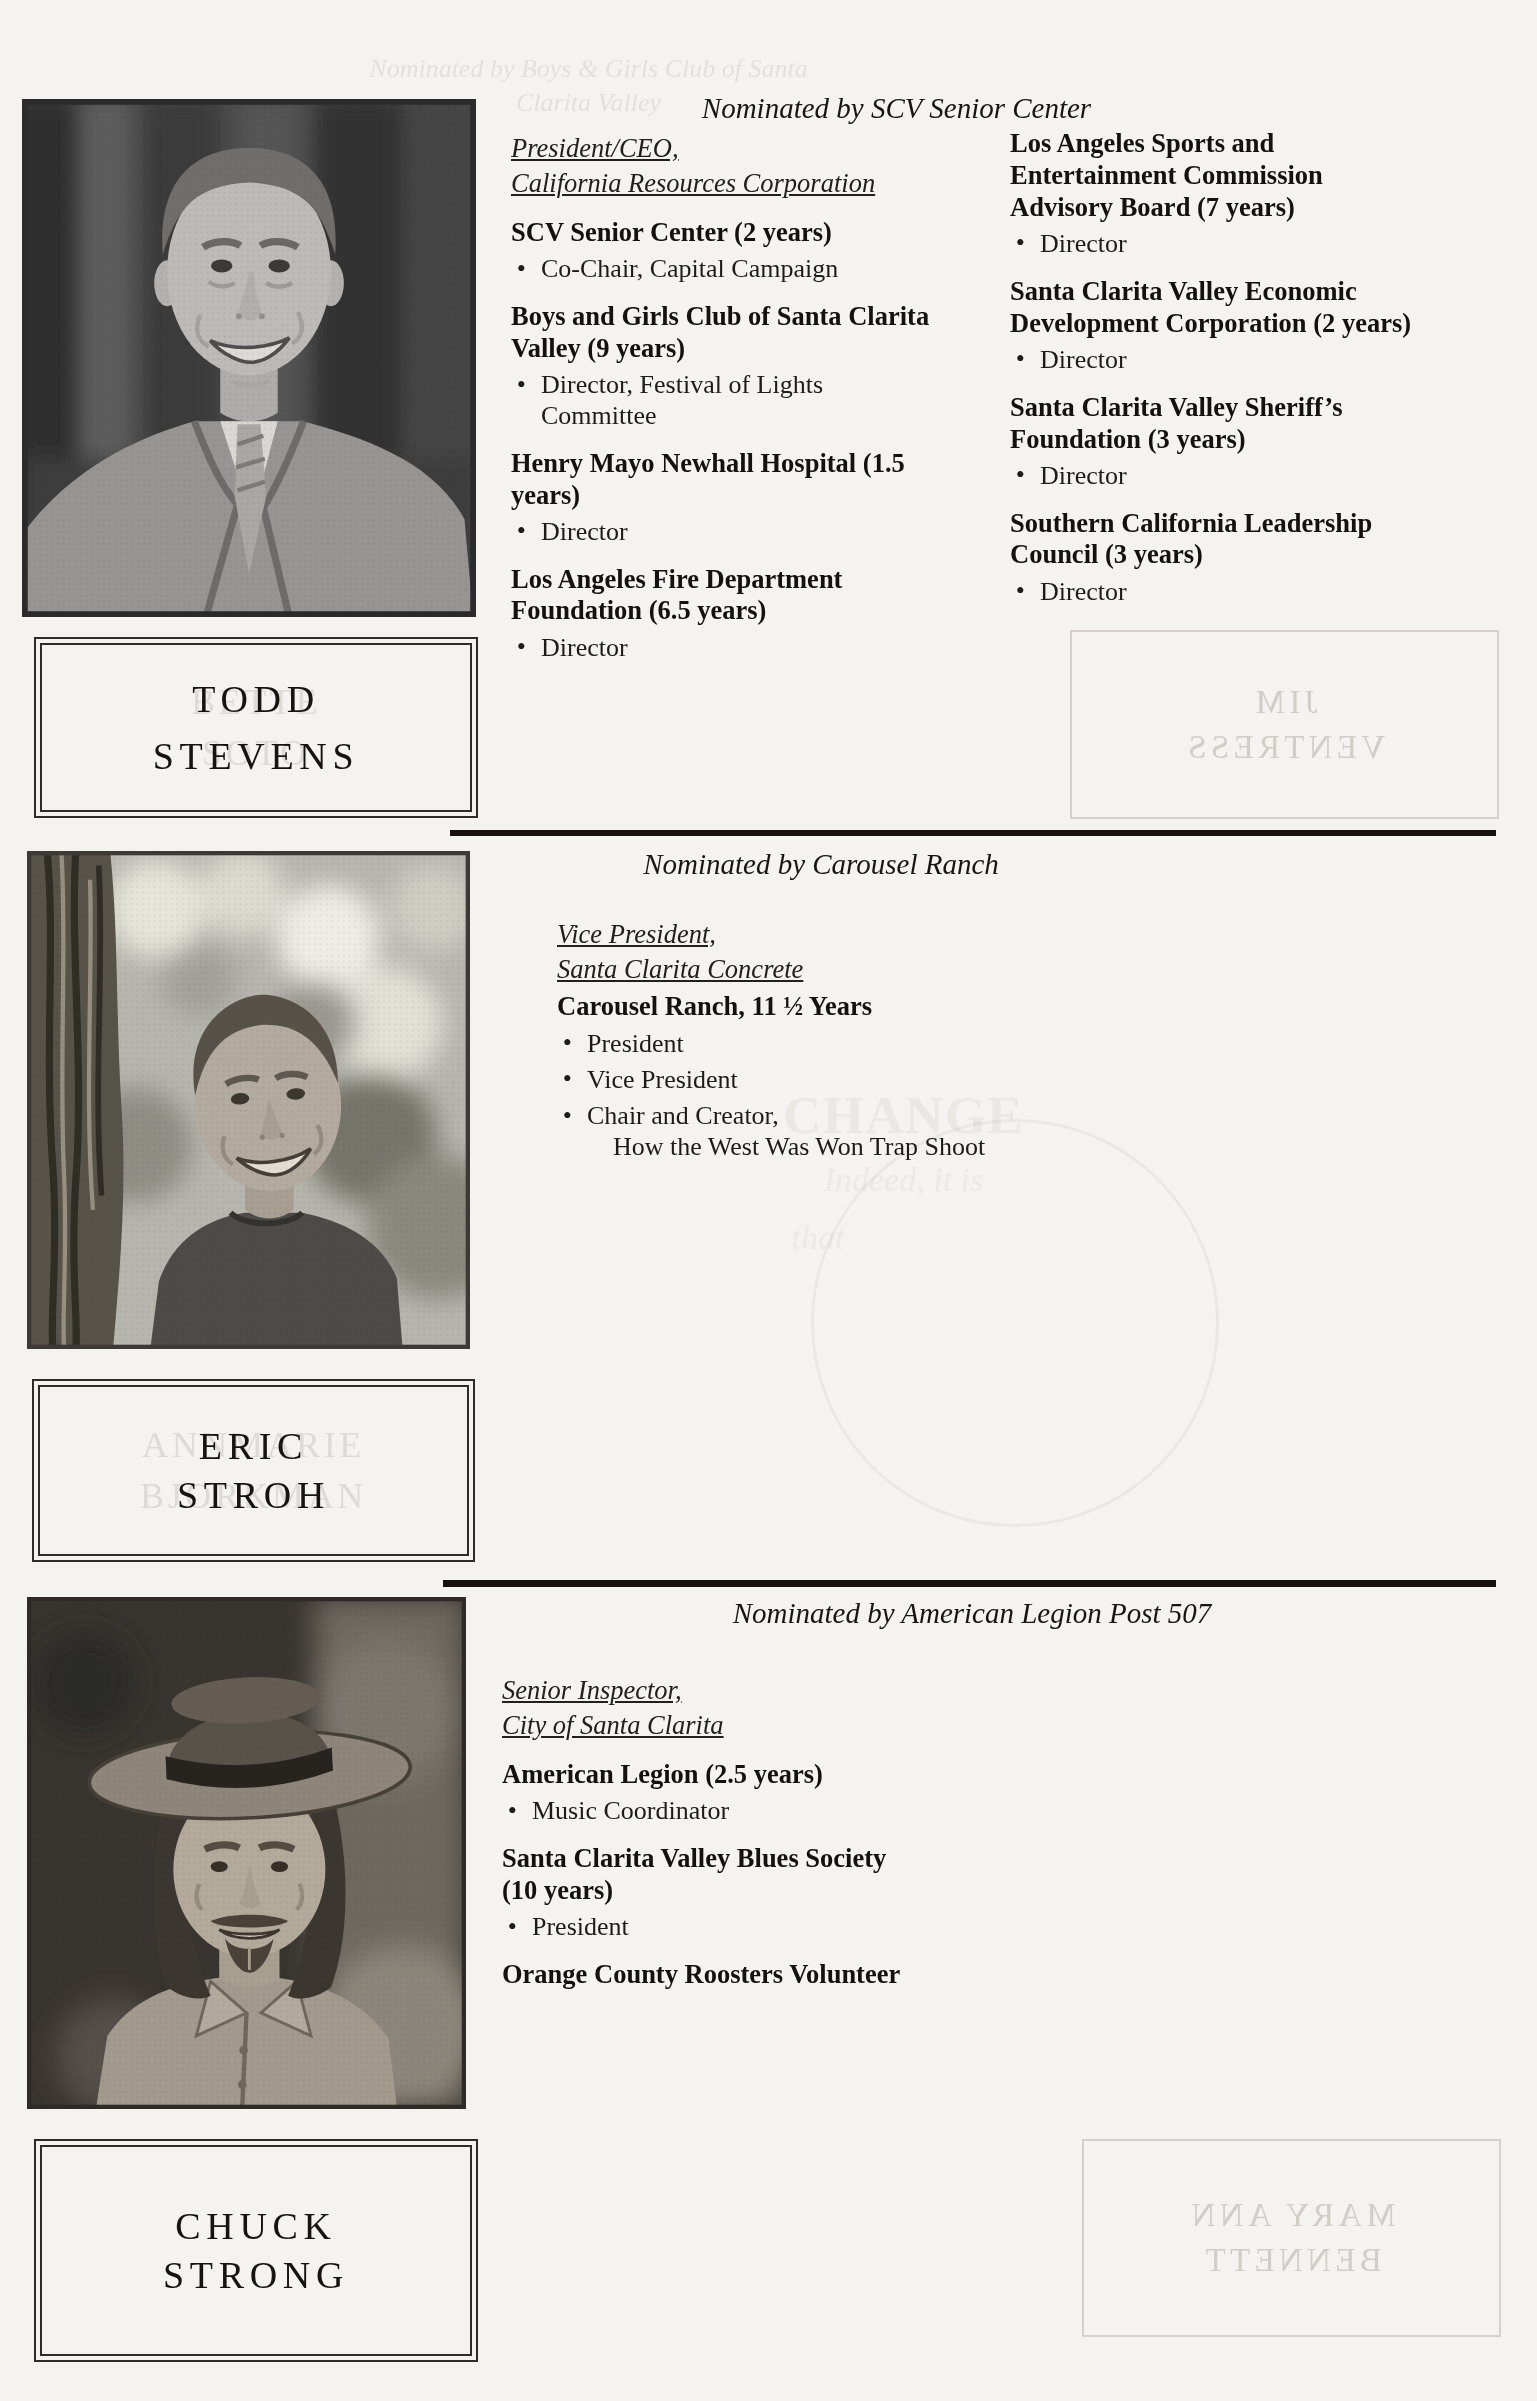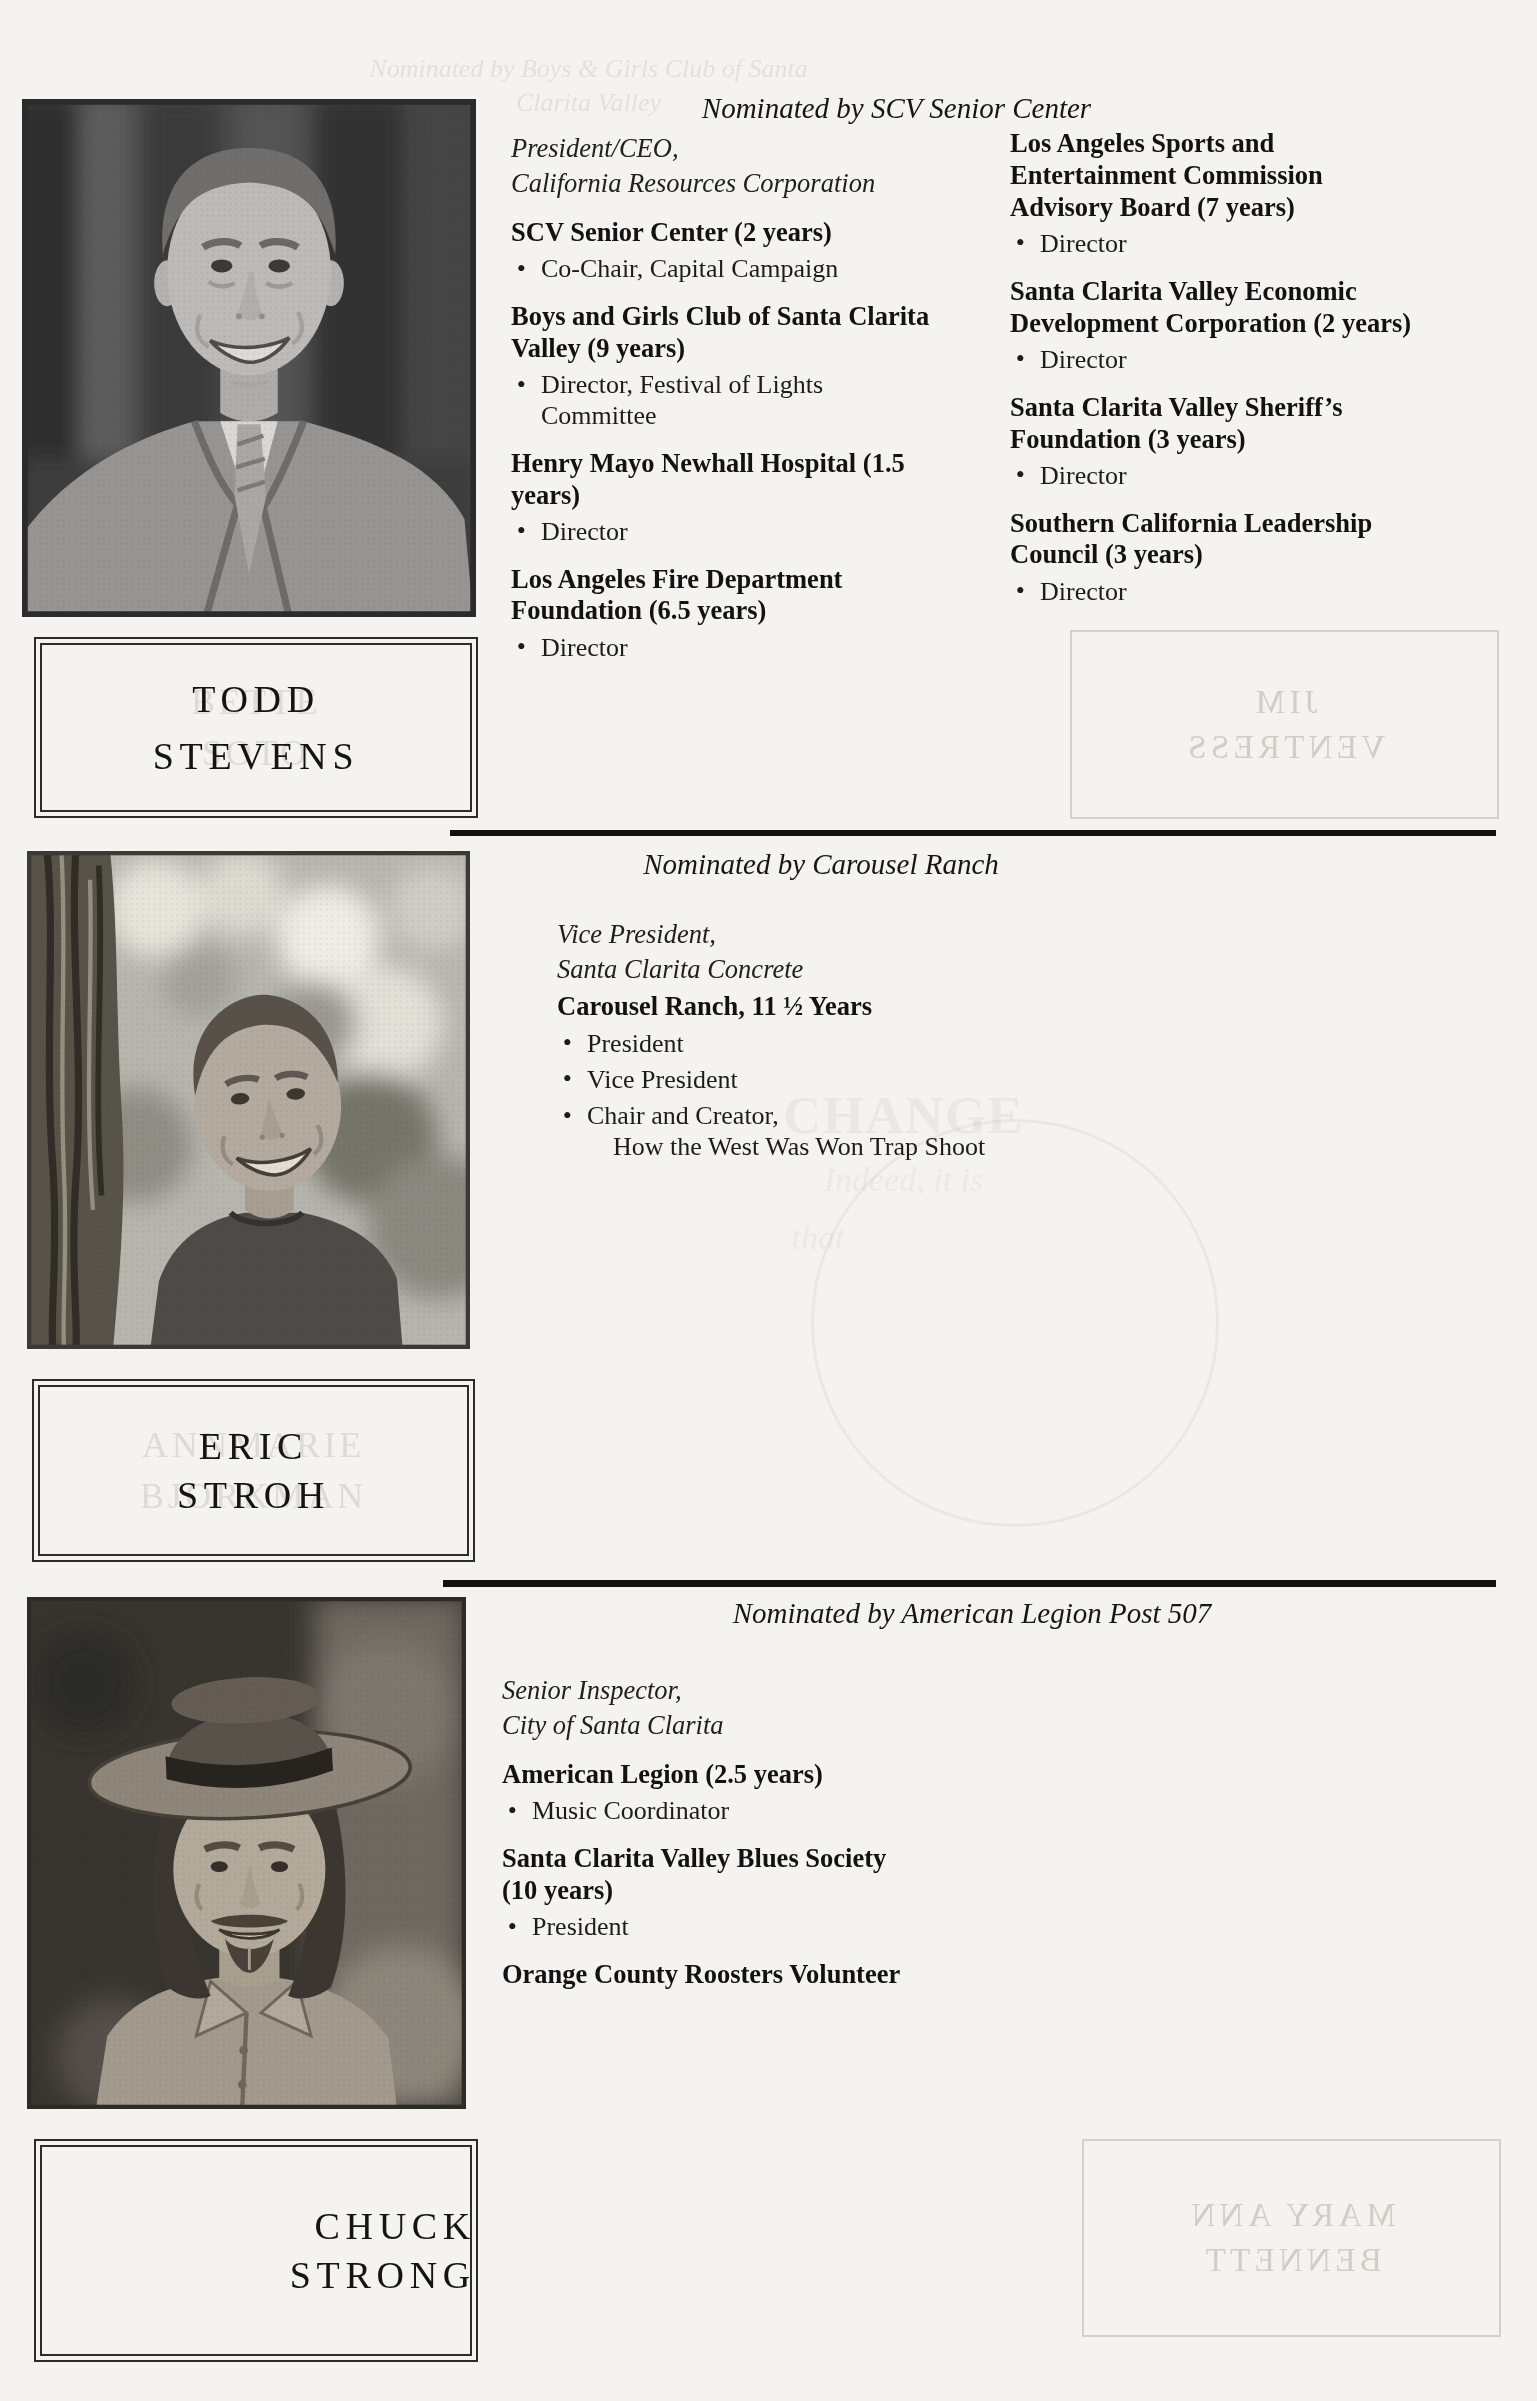--- a/index.html
+++ b/index.html
@@ -27,21 +27,21 @@
     position:absolute;inset:0;display:flex;flex-direction:column;align-items:center;justify-content:center;
     font-size:36px;letter-spacing:3.6px;line-height:1.4;color:rgba(130,126,116,.20);z-index:0;
   }
   
   .nomheader{
     position:absolute;font-style:italic;font-size:29px;text-align:center;color:#181613;
   }
   .photo{position:absolute;line-height:0;}
   .photo svg{width:100%;height:100%;}
   .col{position:absolute;font-size:26px;line-height:1.18;}
-  .titleline{font-style:italic;font-size:26.5px;line-height:1.32;color:#22201c;}
+  .titleline{font-style:italic;font-size:26.5px;line-height:1.32;color:#22201c;text-decoration:underline;}
   .org{margin-top:16px;}
   .org.tight{margin-top:4.3px;}
   .orgline{font-weight:bold;font-size:26.5px;line-height:1.2;color:#141210;}
   .bullet{position:relative;padding-left:30px;margin-top:5.7px;font-size:26px;color:#1e1c19;}
   .bullet::before{content:"\2022";position:absolute;left:5.7px;top:-0.7px;}
   .bullet .indent{margin-left:26px;}
   .namebox{
     position:absolute;border:2.9px solid #2e2c29;
     display:flex;flex-direction:column;align-items:center;justify-content:center;
     text-align:center;
@@ -362,20 +362,20 @@
         <div class="orgline">(10 years)</div>
         <div class="bullet">
           <div>President</div>
         </div>
       </div>
       <div class="org">
         <div class="orgline">Orange County Roosters Volunteer</div>
       </div>
     </div>
 
-    <div class="namebox" style="left:34px;top:2139px;width:440px;height:219px;align-items:flex-end;">
+    <div class="namebox" style="left:34px;top:2139px;width:440px;height:219px;">
       <div class="nameline">CHUCK</div>
       <div class="nameline">STRONG</div>
     </div>
   </div>
 
 </div>
 
 
 </body></html>

